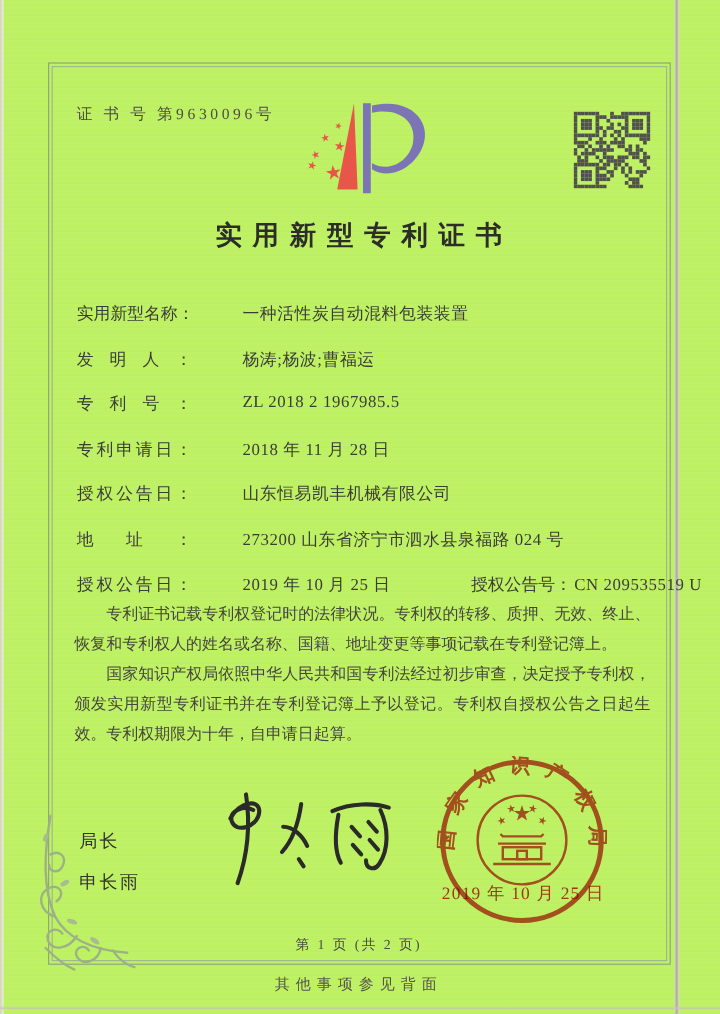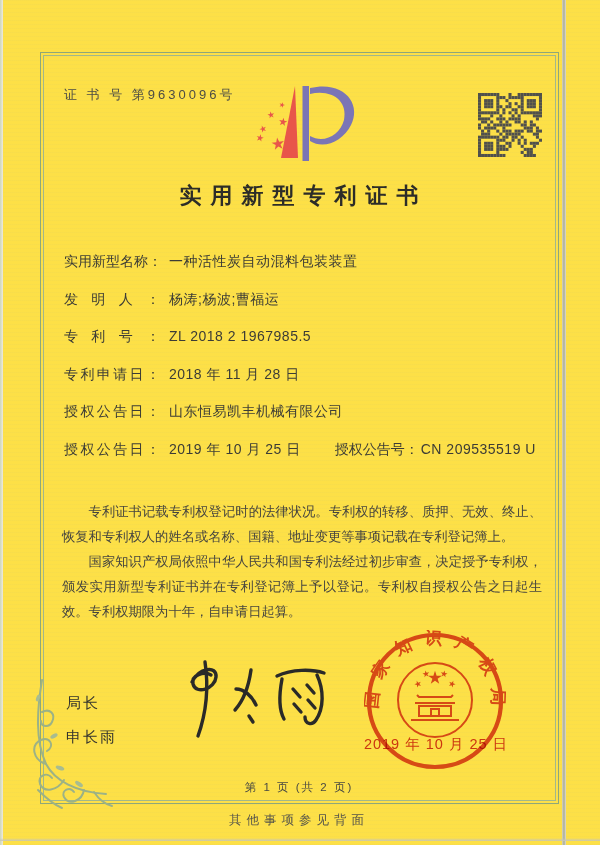--- a/index.html
+++ b/index.html
@@ -1,19 +1,19 @@
 <!DOCTYPE html>
 <html><head>
 <meta charset="utf-8">
 <style>
   html,body { margin:0; padding:0; background:#e7e4d6; }
   #page {
     position:relative; width:600px; height:845px; margin:0 auto;
-    background:#fde047; overflow:hidden;
-    font-family:Liberation Sans, sans-serif; color:#3a3a36;
+    background:#bef264; overflow:hidden;
+    font-family:Liberation Serif, serif; color:#3a3a36;
   }
   #page::before { 
     content:""; position:absolute; inset:0; pointer-events:none;
     background:repeating-linear-gradient(0deg, rgba(170,180,140,0.05) 0 1px, transparent 1px 4px);
   }
   .edge-left { position:absolute; left:0; top:0; width:3px; height:100%;
     background:linear-gradient(90deg,#cdd6ba,#eeeadb); }
   .edge-right { position:absolute; left:562px; top:0; width:4px; height:100%;
     background:linear-gradient(90deg,#d8d5c2,#a9ac97,#e3e0cf); }
   .edge-bottom { position:absolute; left:0; top:838px; width:100%; height:3px;
@@ -27,21 +27,21 @@
     letter-spacing:3px; color:#4c4c45; }
 
   .logo { position:absolute; left:246px; top:80px; }
   .qr { position:absolute; left:478px; top:93px; }
 
   .title { position:absolute; left:0; top:181px; width:598px; text-align:center;
     font-size:22px; font-weight:bold; letter-spacing:9px; padding-left:9px;
     color:#2c2c28; box-sizing:border-box; }
 
   .fields { position:absolute; left:64px; top:253px; width:480px; font-size:14px; color:#3c3c36; }
-  .frow { height:37.6px; display:flex; align-items:flex-start; white-space:nowrap; }
+  .frow { height:37.6px; display:flex; align-items:flex-start; white-space:nowrap;gap:33px; }
   .flabel { display:inline-block; width:96px; flex:none;
     text-align:justify; text-align-last:justify; }
   .fvalue { margin-left:9px; letter-spacing:0.5px; }
   .fgroup2 { margin-left:34px; }
 
   .paras { position:absolute; left:62px; top:500px; width:480px;
     font-size:13.3px; line-height:1.88; color:#46453f; text-align:justify; }
   .paras p { margin:0; text-indent:2em; }
 
   .director { position:absolute; left:66px; top:686px; font-size:15px;
@@ -349,20 +349,24 @@
     </div>
     <div class="frow">
       <span class="flabel">专利申请日：</span>
       <span class="fvalue">2018 年 11 月 28 日</span>
     </div>
     <div class="frow">
       <span class="flabel">授权公告日：</span>
       <span class="fvalue">山东恒易凯丰机械有限公司</span>
     </div>
     <div class="frow">
+      <span class="flabel">地址：</span>
+      <span class="fvalue">273200 山东省济宁市泗水县泉福路 024 号</span>
+    </div>
+    <div class="frow">
       <span class="flabel">授权公告日：</span>
       <span class="fvalue">2019 年 10 月 25 日</span>
       <span class="fgroup2">
         <span>授权公告号：</span><span class="fvalue" style="margin-left:2px">CN 209535519 U</span>
       </span>
     </div>
   </div>
 
   <div class="paras">
     <p>专利证书记载专利权登记时的法律状况。专利权的转移、质押、无效、终止、恢复和专利权人的姓名或名称、国籍、地址变更等事项记载在专利登记簿上。</p>

